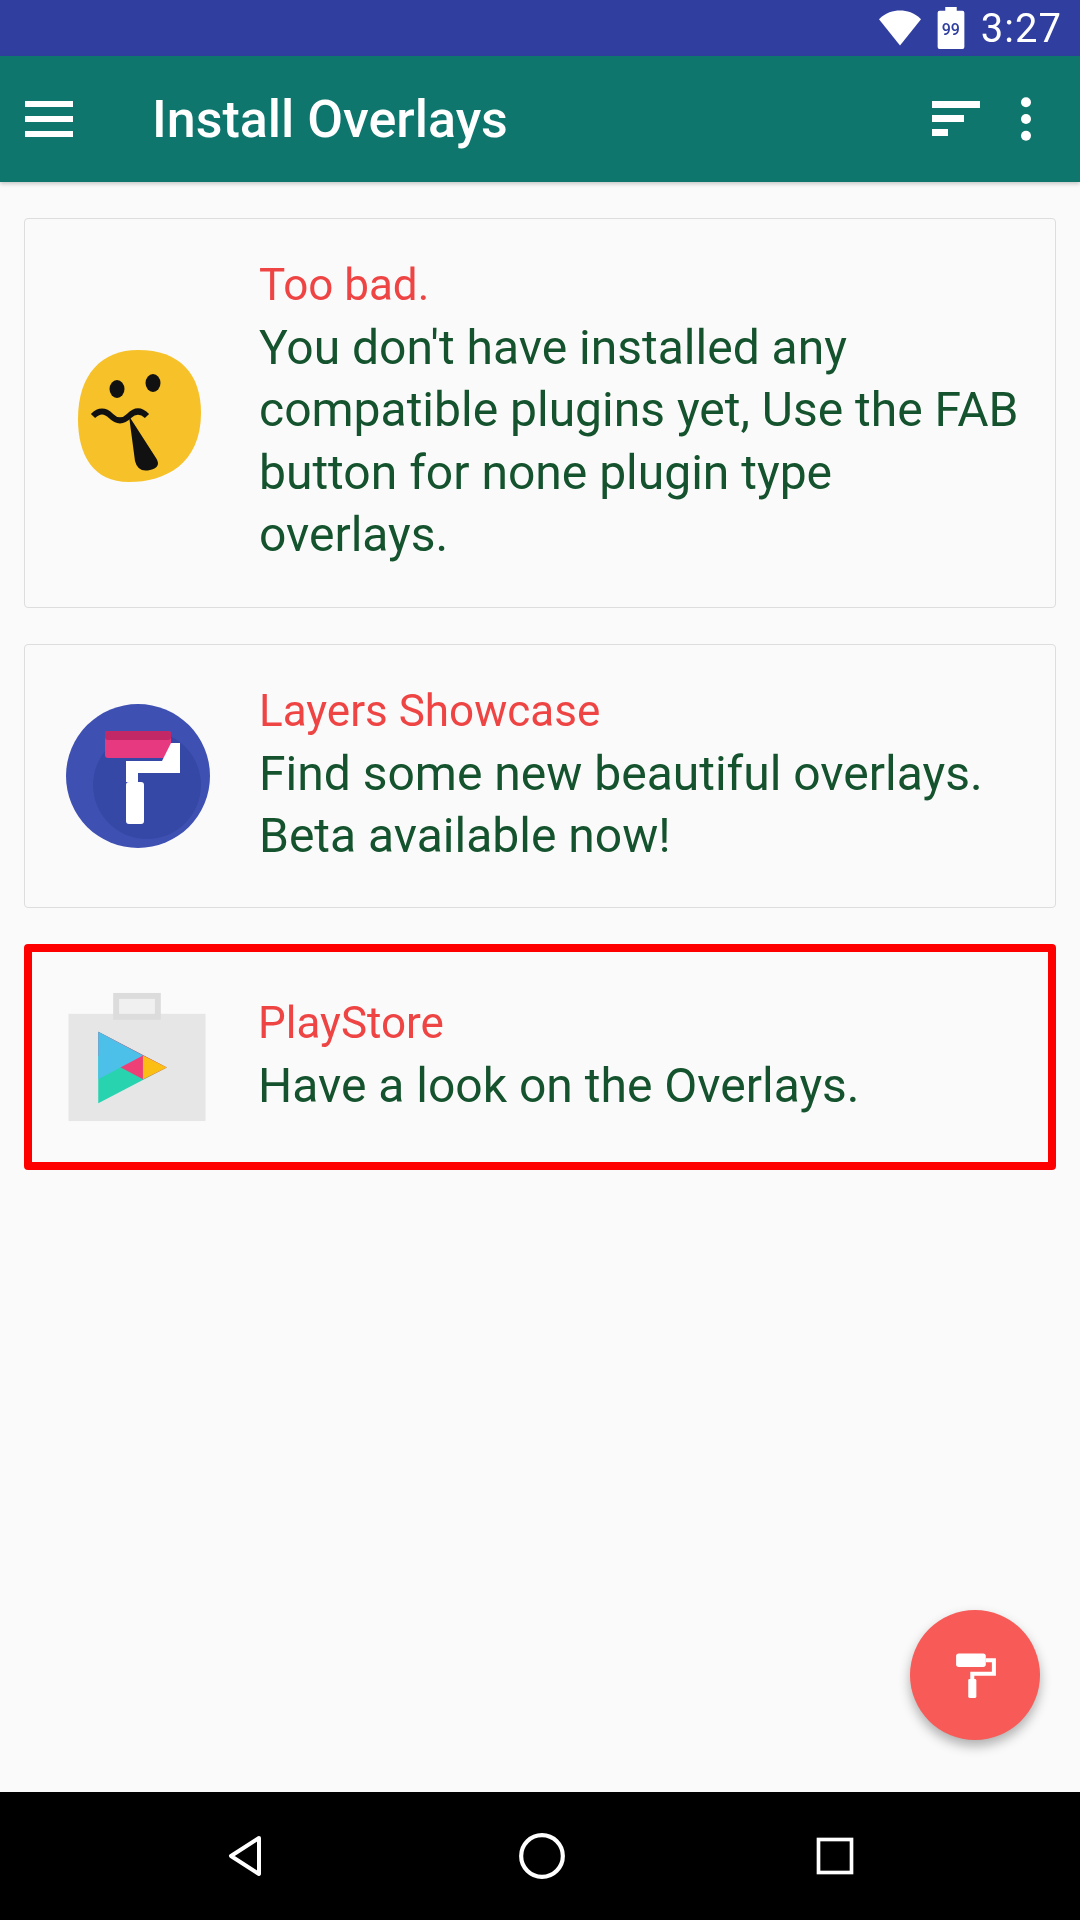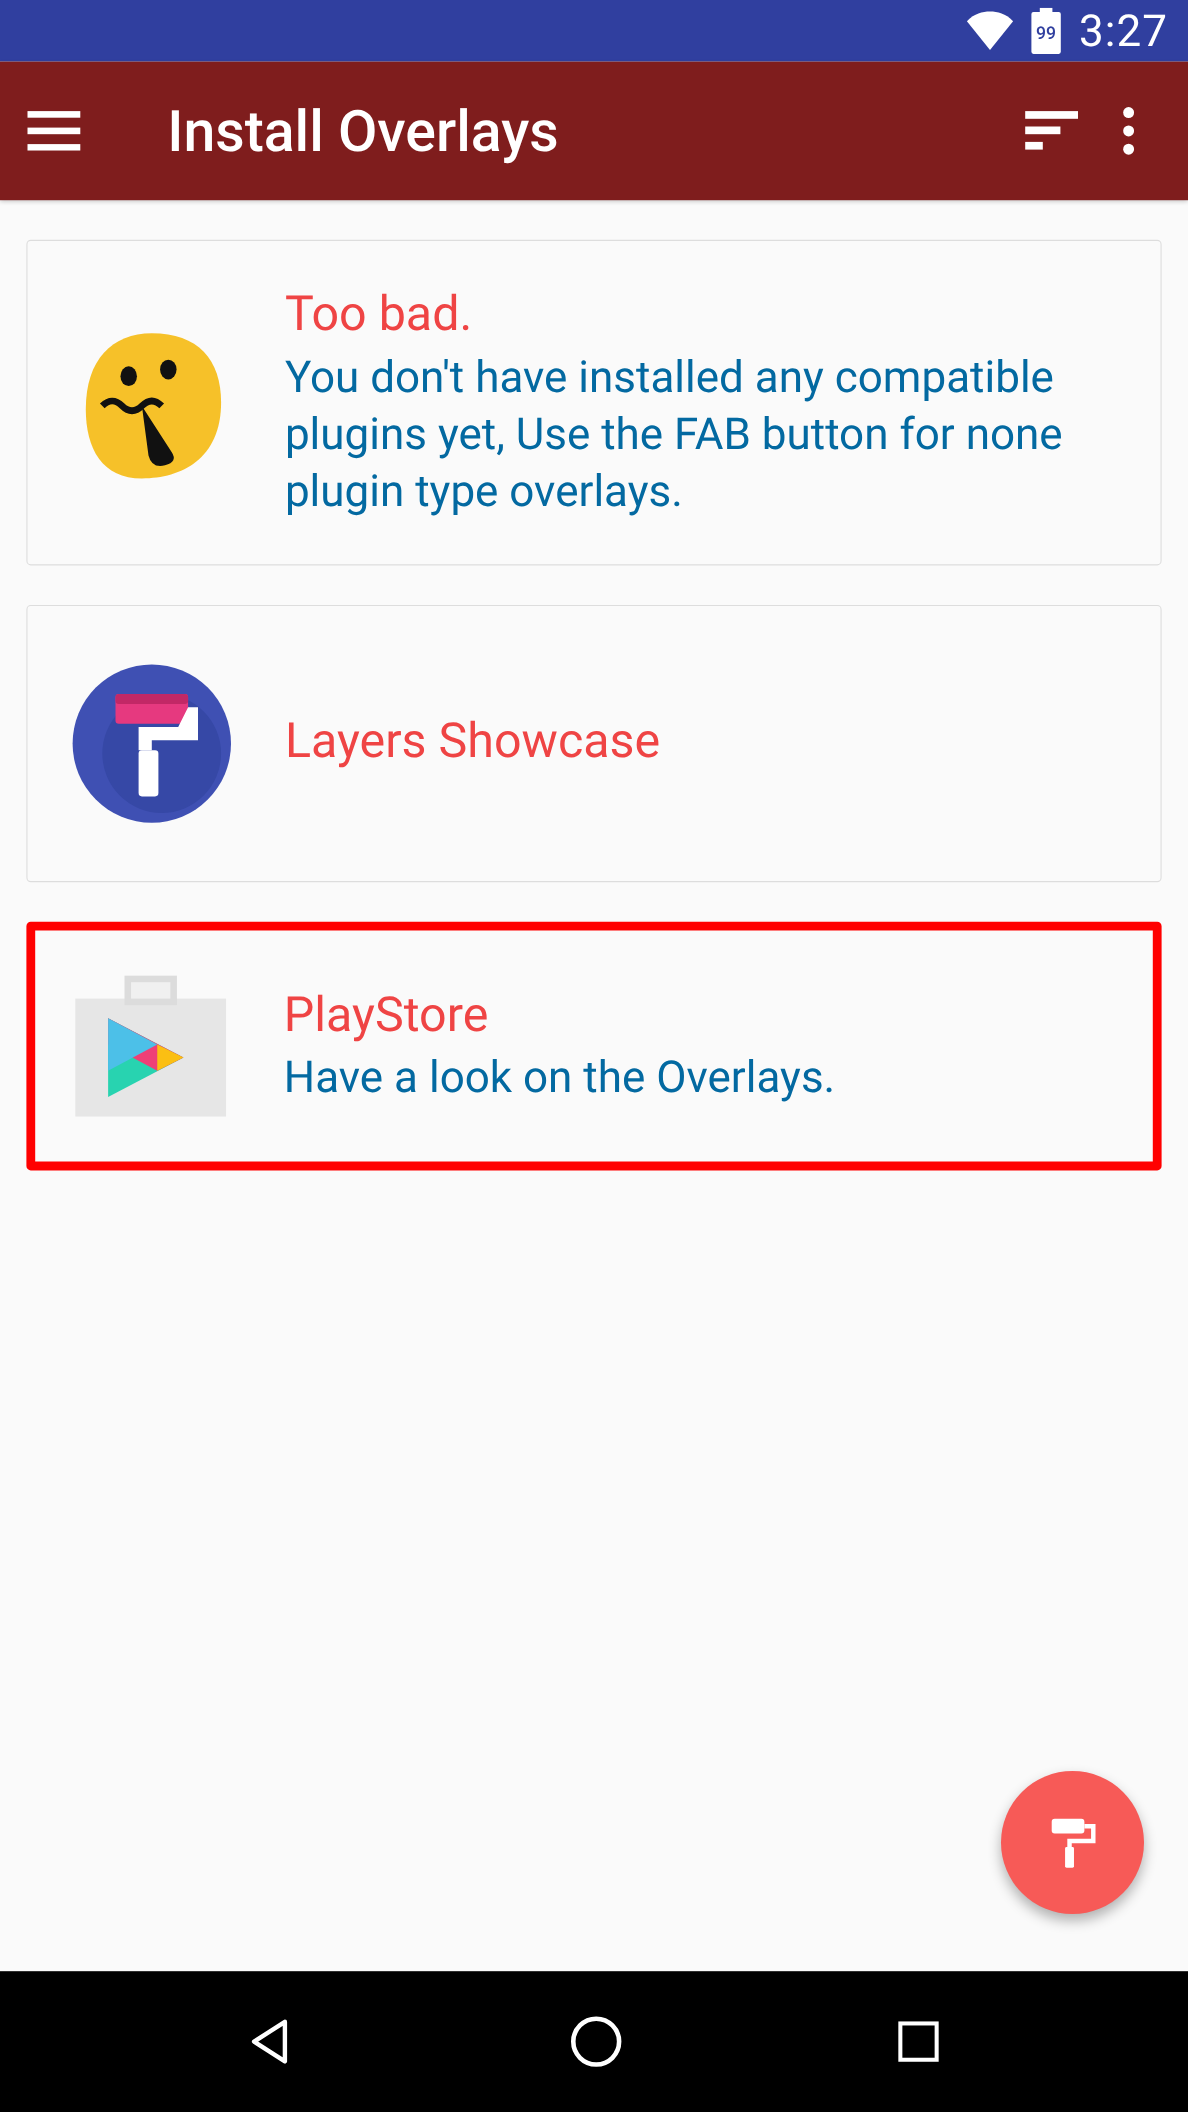--- a/index.html
+++ b/index.html
@@ -18,21 +18,21 @@
   .status-bar .wifi svg, .status-bar .battery svg { display: block; }
   .status-bar .battery { position: relative; }
   .status-bar .battery-text {
     position: absolute; top: 50%; left: 50%; transform: translate(-50%, -42%);
     font-size: 16px; font-weight: 500; color: #303f9f;
   }
   .status-bar .time { font-size: 40px; font-weight: 400; letter-spacing: 1px; }
   
   .app-bar {
     height: 126px;
-    background: #7f1d1d;
+    background: #0f766e;
     display: flex;
     align-items: center;
     padding: 0 24px;
     color: #fff;
     box-shadow: 0 2px 4px rgba(0,0,0,0.2);
   }
   .app-bar .menu-btn { width: 80px; display:flex; align-items:center; }
   .app-bar .title { flex: 1; font-size: 52px; font-weight: 500; padding-left: 48px; }
   .app-bar .sort-btn { width: 80px; display:flex; align-items:center; justify-content:center; }
   .app-bar .more-btn { width: 60px; display:flex; align-items:center; justify-content:center; }
@@ -62,22 +62,22 @@
     justify-content: center;
   }
   .card .text-slot { flex: 1; }
   .card .card-title {
     font-size: 44px;
     color: #ef4444;
     font-weight: 400;
     margin-bottom: 6px;
   }
   .card .card-sub {
-    font-size: 40px;
-    color: #0369a1;
+    font-size: 48px;
+    color: #14532d;
     line-height: 1.3;
   }
   
   .card.highlighted {
     border: 8px solid #ff0000;
     padding: 20px 20px;
   }
   
   .fab {
     position: absolute;
@@ -172,20 +172,21 @@
         <circle fill="#3f50b3" cx="50" cy="50" r="48"></circle>
         <circle fill="#3648a6" cx="56" cy="56" r="36"></circle>
         <rect fill="#e6397f" x="28" y="20" width="44" height="18" rx="2"></rect>
         <rect fill="#c22866" x="28" y="20" width="44" height="6" rx="2"></rect>
         <path fill="#fff" d="M72 28 h6 v20 h-28 v6 h-8 v-14 h24 Z"></path>
         <rect fill="#fff" x="42" y="54" width="12" height="28" rx="2"></rect>
       </svg>
     </div>
     <div class="text-slot">
       <div class="card-title">Layers Showcase</div>
+      <div class="card-sub">Find some new beautiful overlays. Beta available now!</div>
     </div>
   </div>
 
   <div class="card highlighted">
     <div class="icon-slot">
       <svg width="150" height="140" viewBox="0 0 100 94">
         <rect fill="#e6e6e6" x="4" y="18" width="92" height="72"></rect>
         <rect fill="#dcdcdc" x="34" y="4" width="32" height="18"></rect>
         <rect fill="#f0f0f0" x="38" y="8" width="24" height="10"></rect>
         <polygon fill="#28d3b0" points="24,30 24,78 70,54"></polygon>

